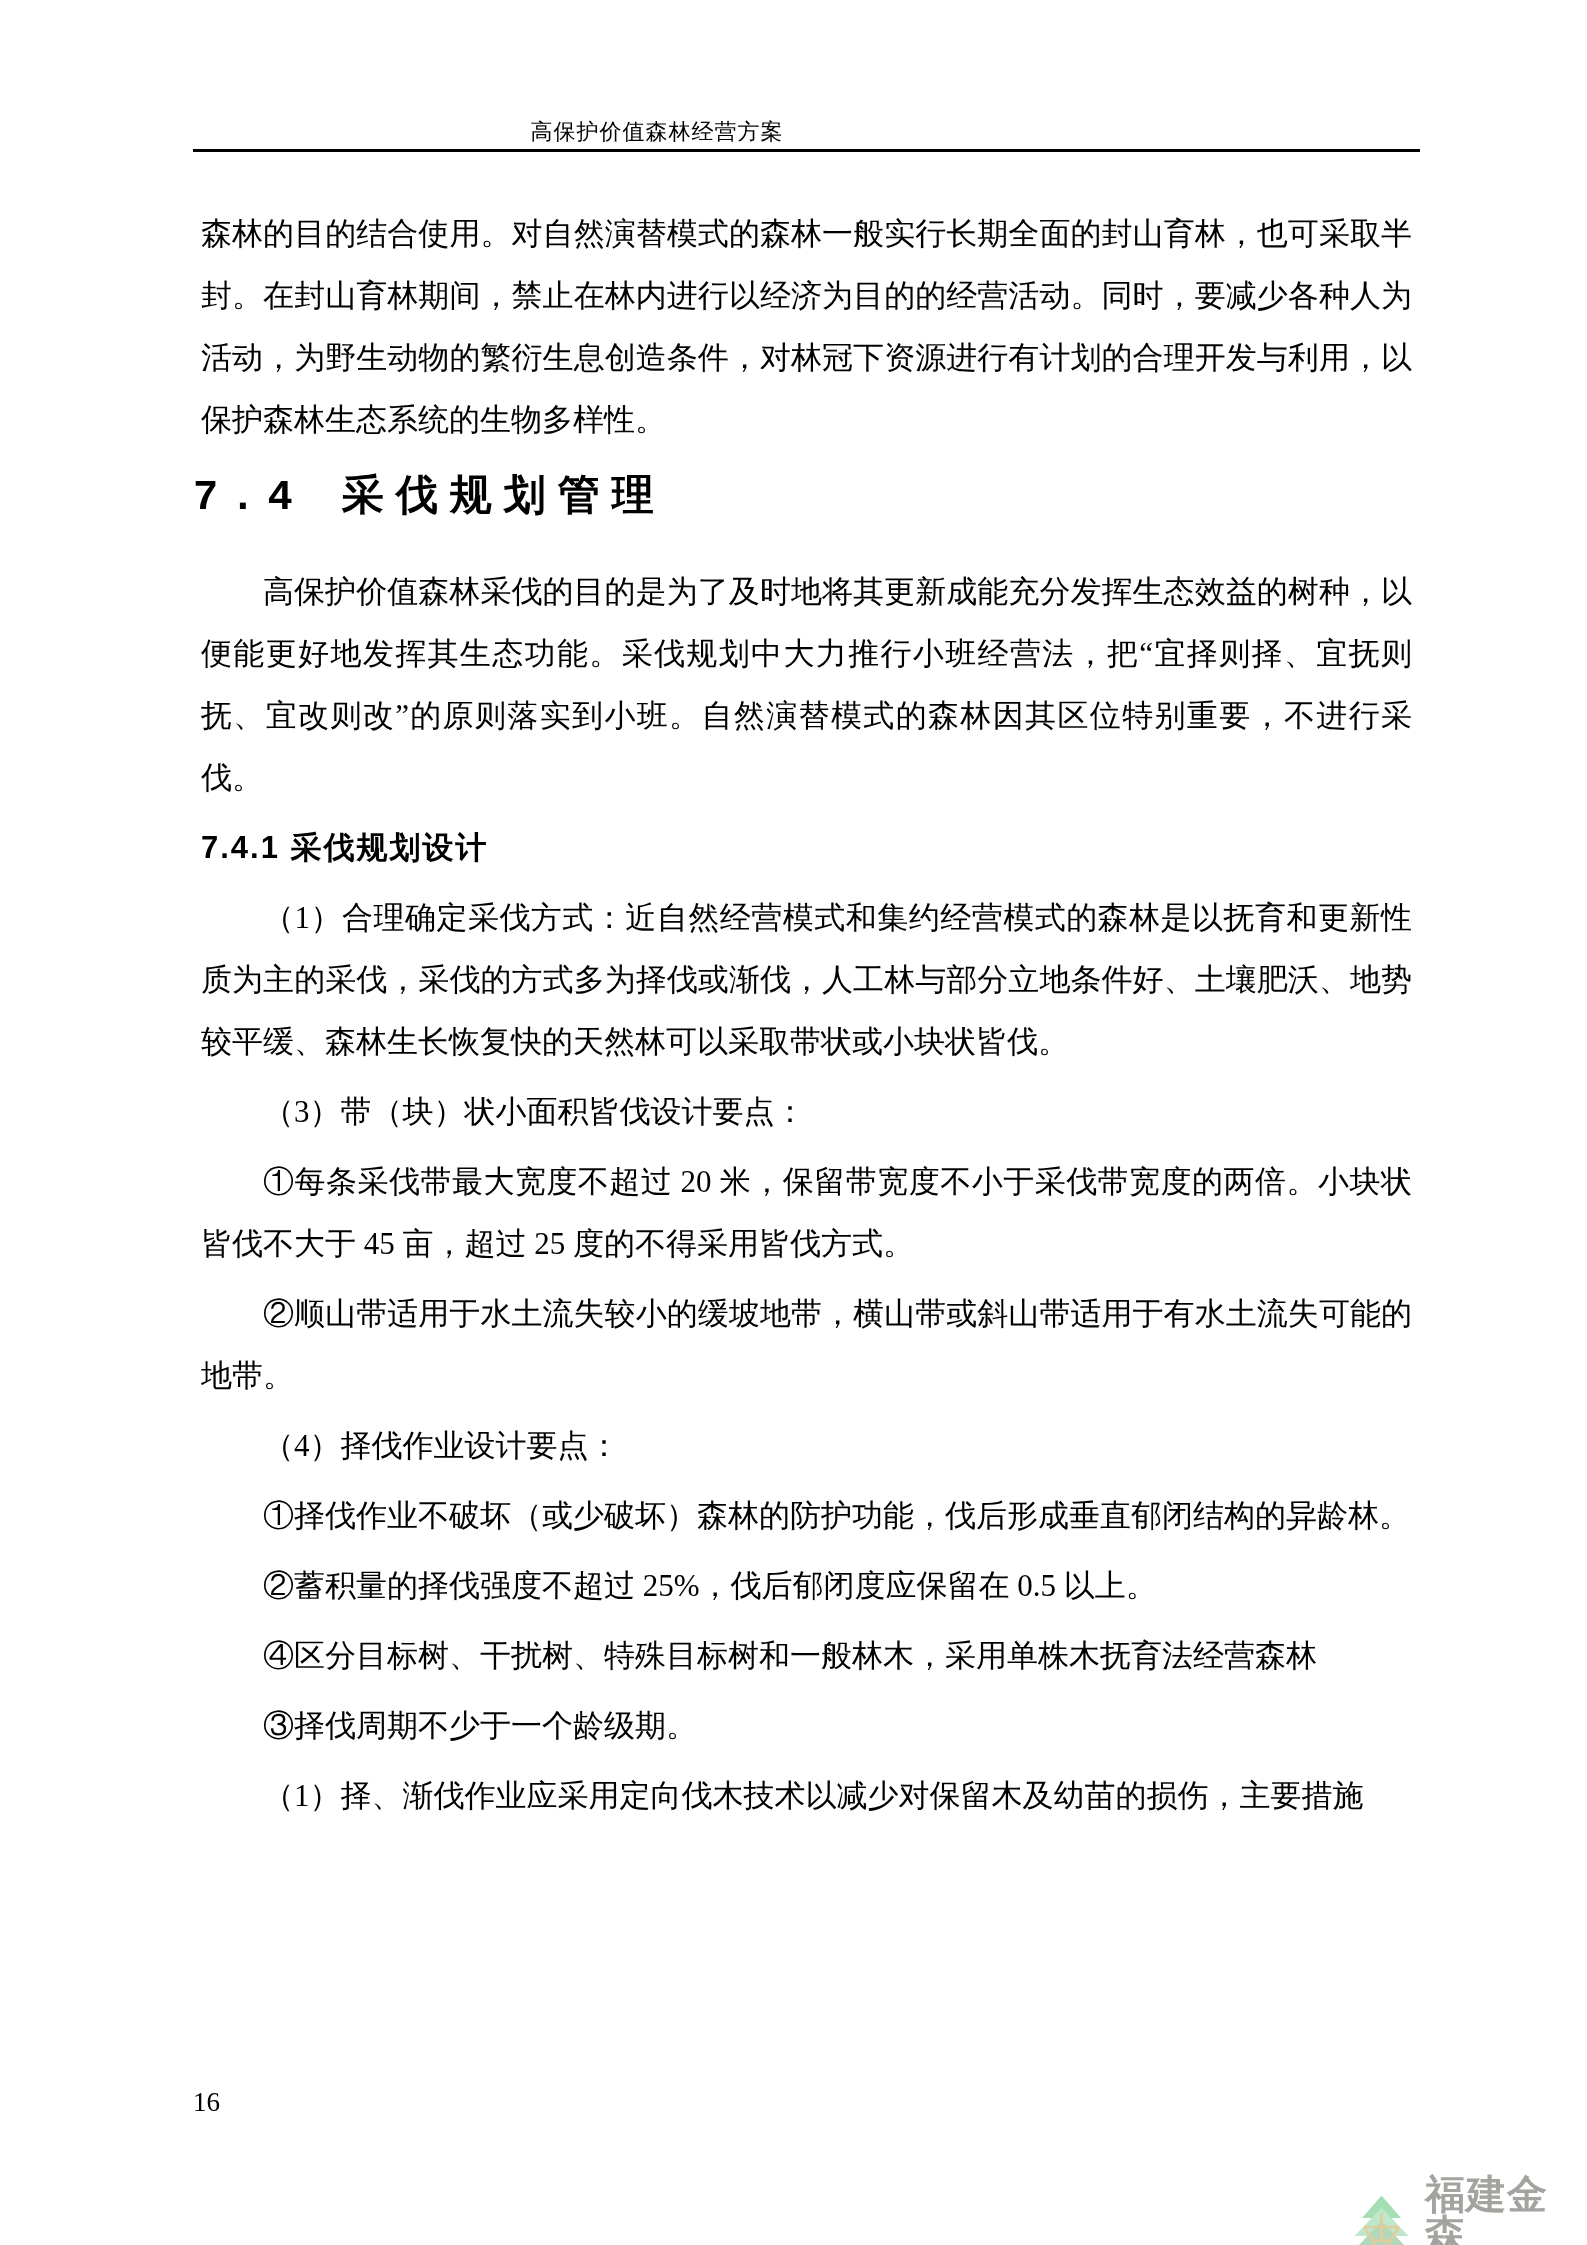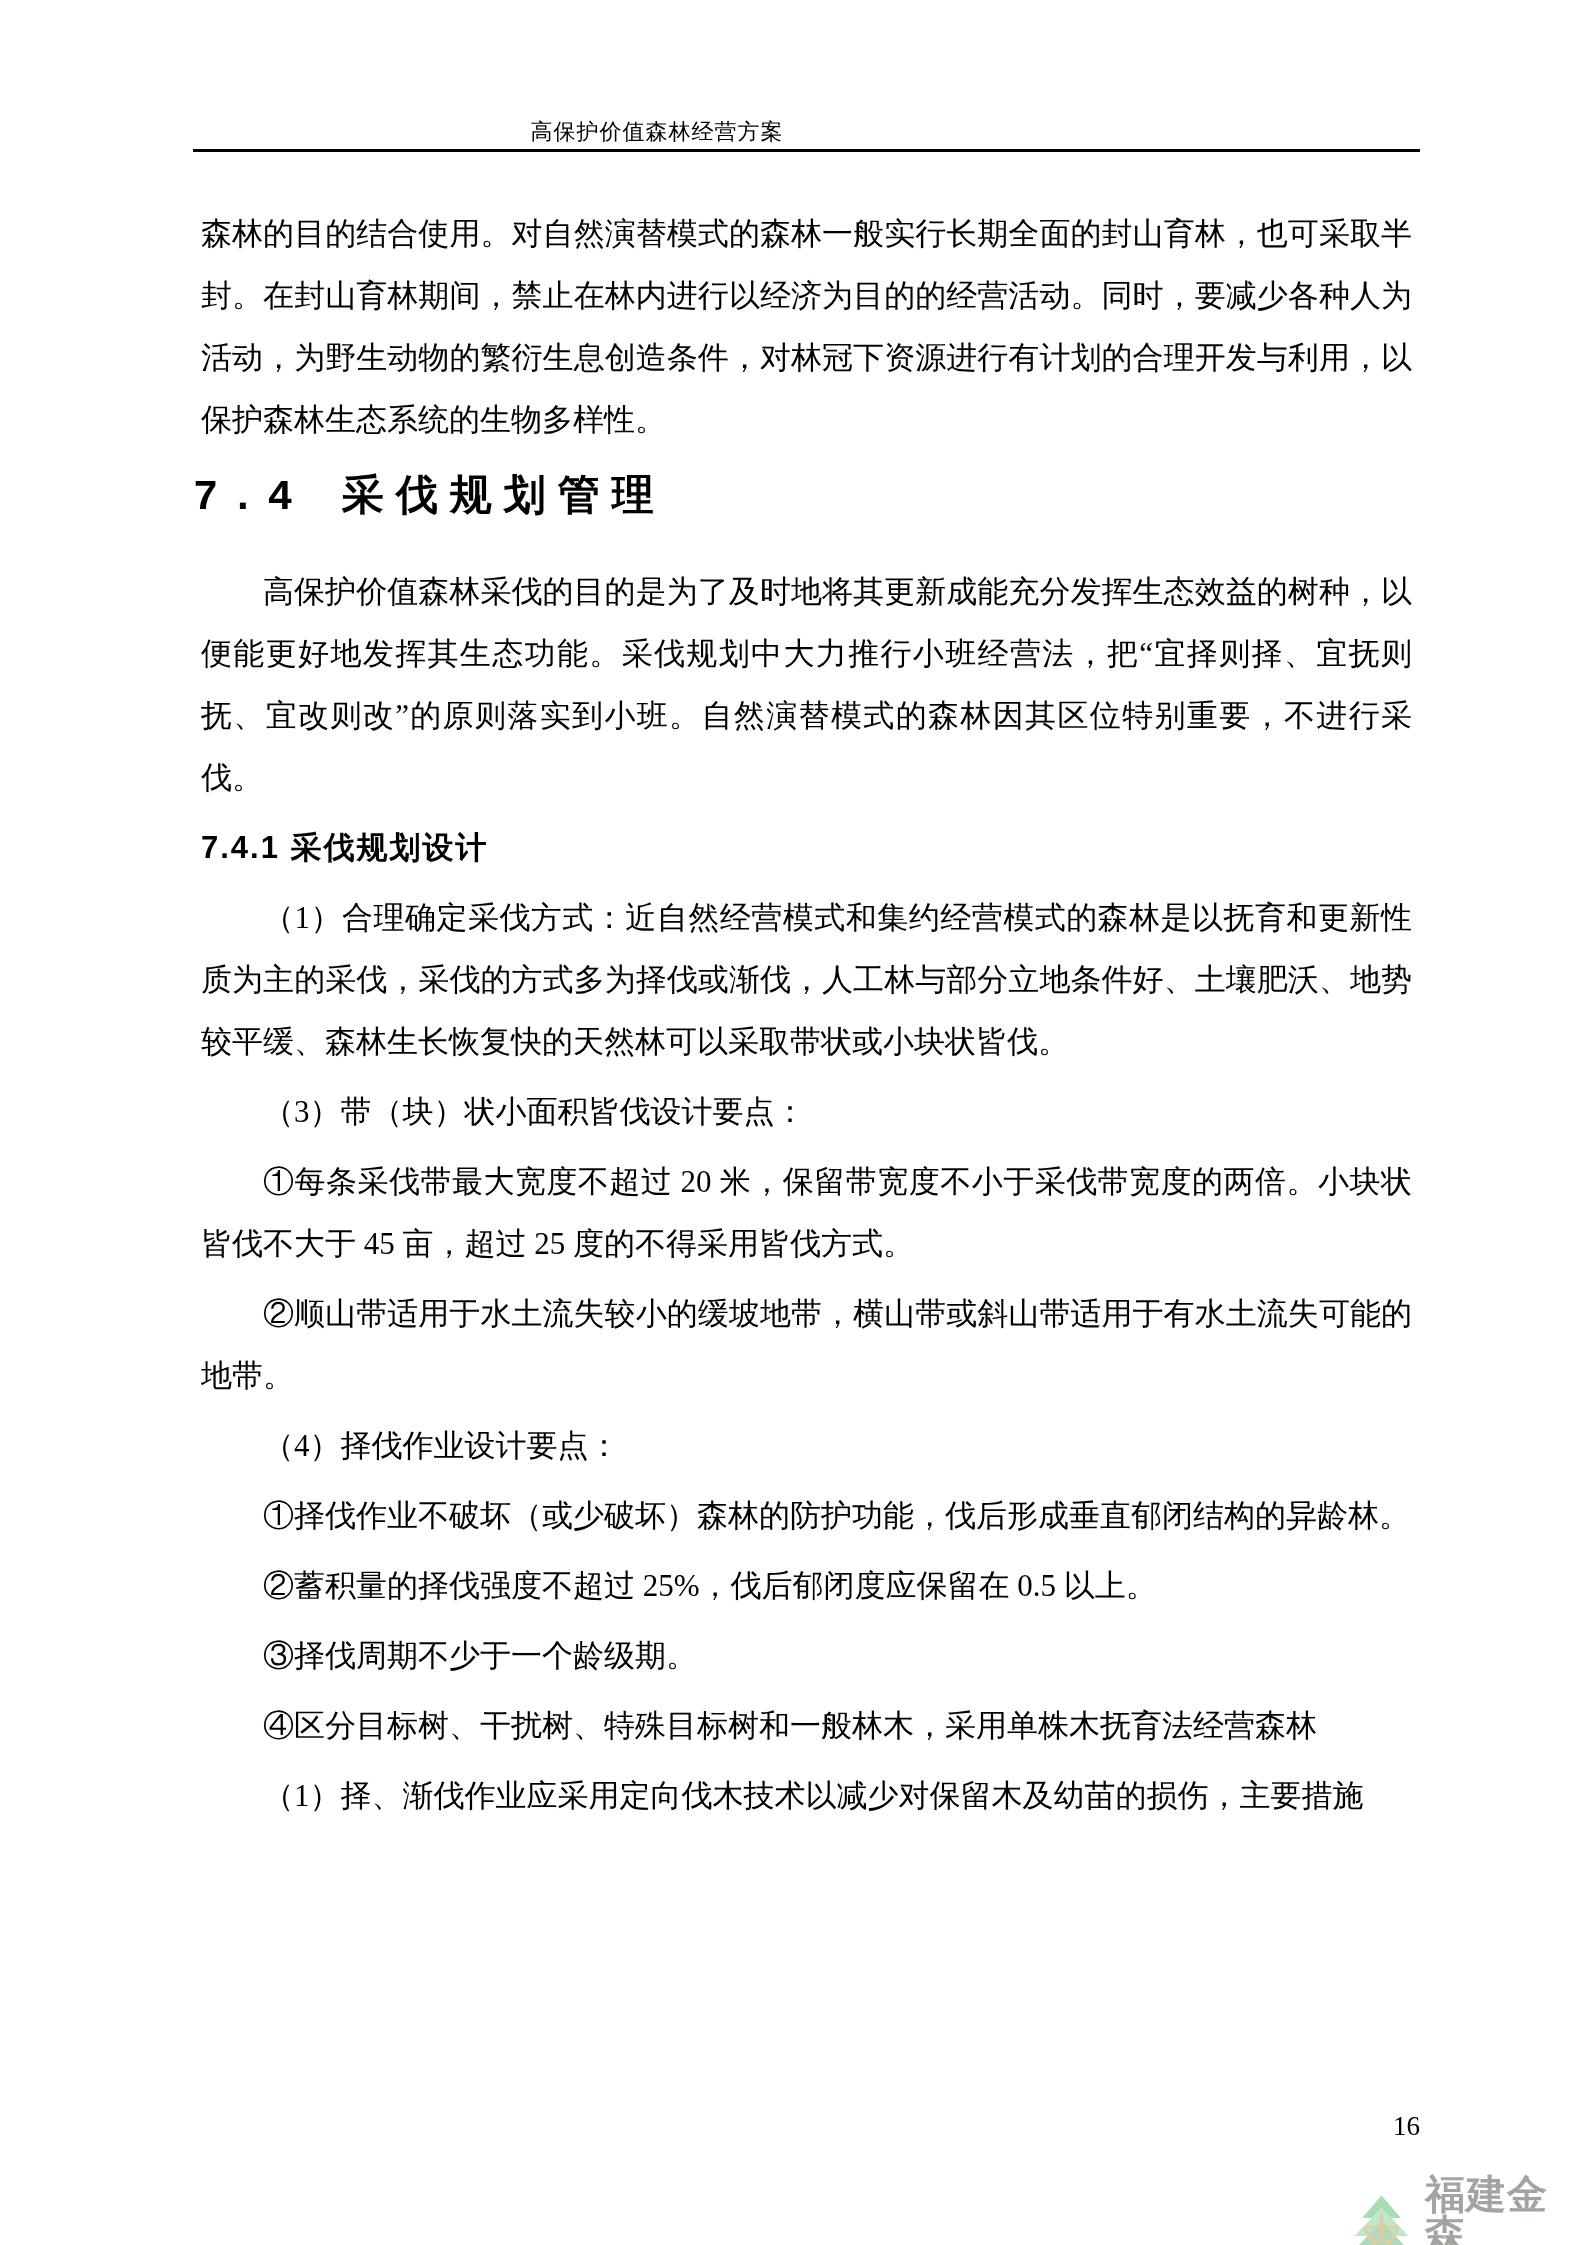--- a/index.html
+++ b/index.html
@@ -71,24 +71,23 @@
     text-indent: 0;
     text-align: left;
   }
 
   
   .page-number {
     position: absolute;
     top: 2086px;
     left: 193px;
     width: 1227px;
-    text-align: right;
+    text-align: left;
     font-size: 27px;
     line-height: 32px;
-    margin-top: 24px;
   }
 
   
   .logo {
     position: absolute;
     left: 1344px;
     top: 2174px;
     display: flex;
     align-items: flex-end;
   }
@@ -119,22 +118,22 @@
   <h2 class="h2">7.4 采伐规划管理</h2>
   <p class="para">高保护价值森林采伐的目的是为了及时地将其更新成能充分发挥生态效益的树种，以便能更好地发挥其生态功能。采伐规划中大力推行小班经营法，把“宜择则择、宜抚则抚、宜改则改”的原则落实到小班。自然演替模式的森林因其区位特别重要，不进行采伐。</p>
   <h3 class="h3">7.4.1 采伐规划设计</h3>
   <p class="para">（1）合理确定采伐方式：近自然经营模式和集约经营模式的森林是以抚育和更新性质为主的采伐，采伐的方式多为择伐或渐伐，人工林与部分立地条件好、土壤肥沃、地势较平缓、森林生长恢复快的天然林可以采取带状或小块状皆伐。</p>
   <p class="para">（3）带（块）状小面积皆伐设计要点：</p>
   <p class="para">①每条采伐带最大宽度不超过 20 米，保留带宽度不小于采伐带宽度的两倍。小块状皆伐不大于 45 亩，超过 25 度的不得采用皆伐方式。</p>
   <p class="para">②顺山带适用于水土流失较小的缓坡地带，横山带或斜山带适用于有水土流失可能的地带。</p>
   <p class="para">（4）择伐作业设计要点：</p>
   <p class="para">①择伐作业不破坏（或少破坏）森林的防护功能，伐后形成垂直郁闭结构的异龄林。</p>
   <p class="para">②蓄积量的择伐强度不超过 25%，伐后郁闭度应保留在 0.5 以上。</p>
+  <p class="para">④区分目标树、干扰树、特殊目标树和一般林木，采用单株木抚育法经营森林</p>
   <p class="para">③择伐周期不少于一个龄级期。</p>
-  <p class="para">④区分目标树、干扰树、特殊目标树和一般林木，采用单株木抚育法经营森林</p>
   <p class="para">（1）择、渐伐作业应采用定向伐木技术以减少对保留木及幼苗的损伤，主要措施</p>
 </div>
 
 <div class="page-number">16</div>
 
 <div class="logo">
   <svg class="tree-icon-svg" viewBox="0 0 100 88" xmlns="http://www.w3.org/2000/svg">
     <polygon points="50,2 76,32 24,32" fill="#8fd7a2"></polygon>
     <polygon points="50,18 86,56 14,56" fill="#b0e2bc"></polygon>
     <polygon points="50,36 97,86 3,86" fill="#9fceaa"></polygon>

